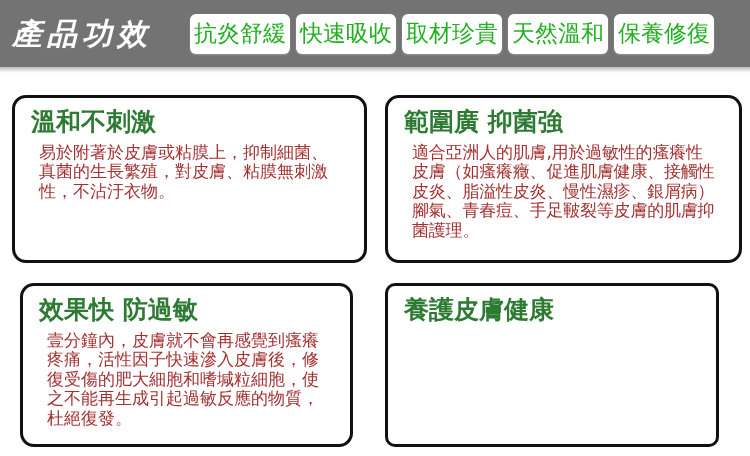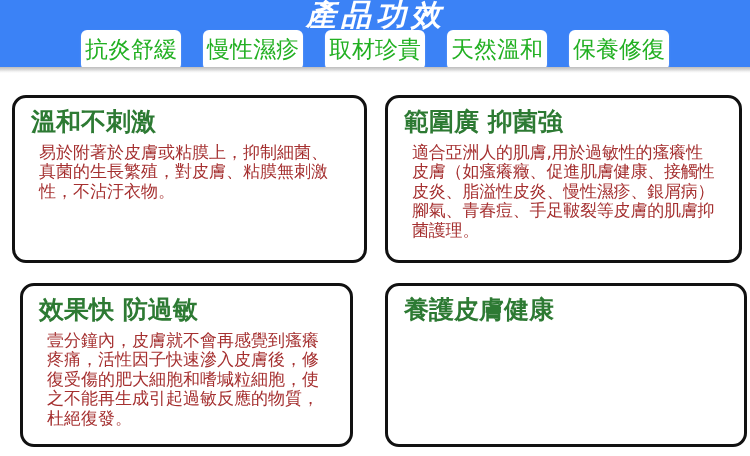--- a/index.html
+++ b/index.html
@@ -21,44 +21,44 @@
     background: #ffffff;
   }
 
   
   #header-bar {
     position: absolute;
     left: 0;
     top: 0;
     width: 750px;
     height: 67px;
-    background: #3b82f6;
+    background: #737373;
     display: flex;
     align-items: center;
     overflow: hidden;
-    flex-direction: column;
   }
 
   #header-title {
     color: #ffffff;
     font-family: "DejaVu Serif", "Liberation Serif", serif;
     font-weight: bold;
     font-style: italic;
     font-size: 30px;
     letter-spacing: 5px;
     margin-left: 12px;
     margin-right: 10px;
     white-space: nowrap;
     line-height: 1;
   }
 
   #header-tags {
     display: flex;
     align-items: center;
-    gap: 22px;
+    gap: 6px;
+    margin-left: 28px;
   }
 
   .tag {
     background: #ffffff;
     color: #22b022;
     font-size: 23px;
     font-weight: normal;
     line-height: 1;
     padding: 8px 4px 9px 4px;
     border-radius: 6px;
@@ -91,21 +91,21 @@
     background: #ffffff;
     border: 3px solid #111111;
     border-radius: 14px;
     overflow: hidden;
     padding: 10px 12px 18px 16px;
   }
 
   .card-1 { left: 0px;   top: 0px;   width: 355px; height: 168px; }
   .card-2 { left: 373px; top: 0px;   width: 357px; height: 168px; }
   .card-3 { left: 8px;   top: 188px; width: 333px; height: 164px; }
-  .card-4 { left: 373px; top: 188px; width: 362px; height: 164px; }
+  .card-4 { left: 373px; top: 188px; width: 334px; height: 164px; border-radius: 10px; }
 
   .card-heading {
     color: #2d7a33;
     font-size: 25px;
     font-weight: bold;
     line-height: 1.08;
     margin: 0 0 1px 0;
     white-space: nowrap;
   }
 
@@ -125,21 +125,21 @@
 </head>
 <body>
 
 <div id="page">
 
   <div id="header-bar">
     <div id="header-title">產品功效</div>
 
     <div id="header-tags">
       <div class="tag">抗炎舒緩</div>
-      <div class="tag">慢性濕疹</div>
+      <div class="tag">快速吸收</div>
       <div class="tag">取材珍貴</div>
       <div class="tag">天然溫和</div>
       <div class="tag">保養修復</div>
     </div>
   </div>
 
   <div id="header-underline"></div>
 
   <div id="cards">
 

